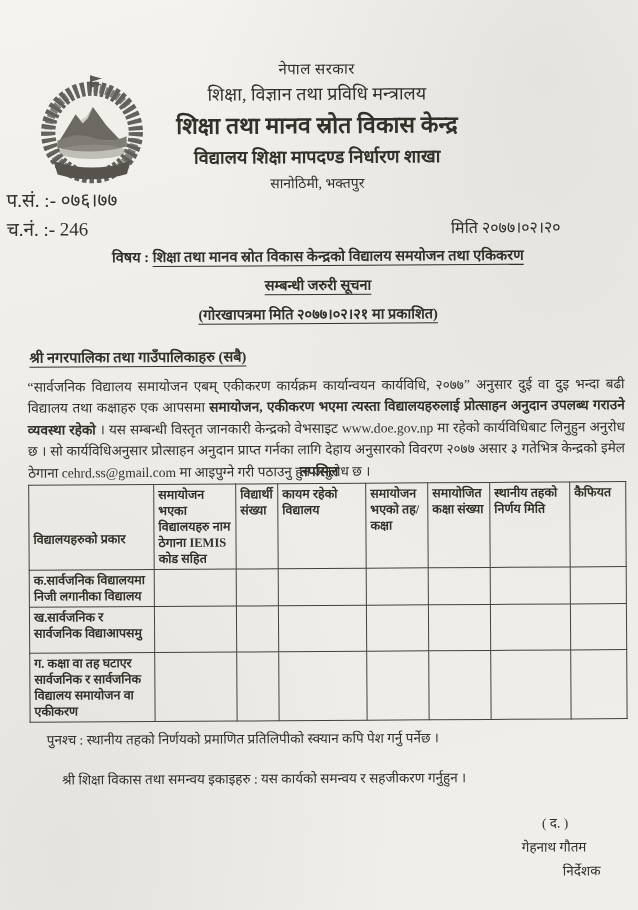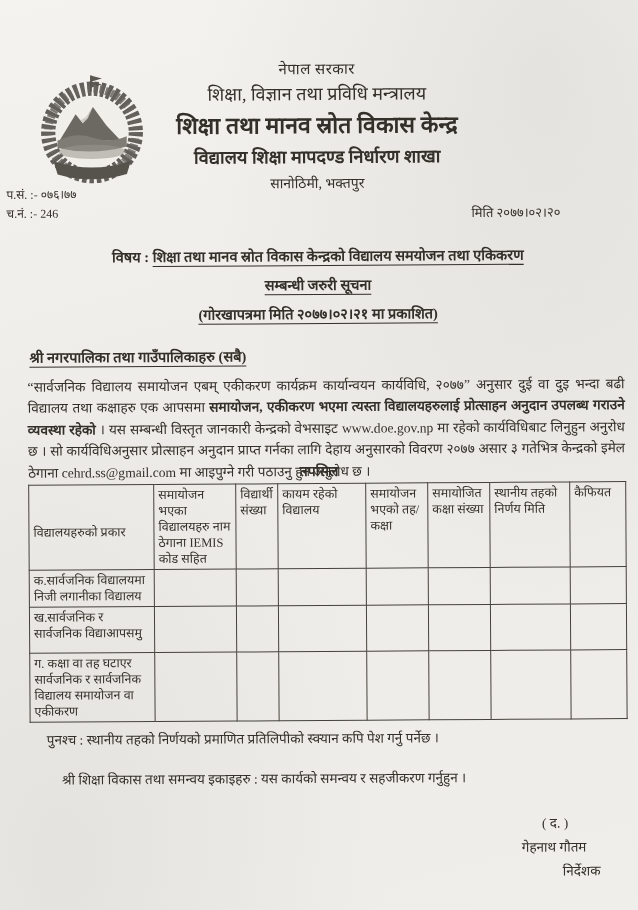--- a/index.html
+++ b/index.html
@@ -22,40 +22,40 @@
 
   
   .emblem { position:absolute; left:30px; top:72px; width:128px; height:112px; }
   .letterhead { padding-top:58px; text-align:center; }
   .lh-gov      { font-size:15px; letter-spacing:.5px; }
   .lh-ministry { font-size:18px; margin-top:3px; }
   .lh-center   { font-size:23px; font-weight:bold; margin-top:3px; }
   .lh-section  { font-size:18px; font-weight:bold; margin-top:4px; }
   .lh-address  { font-size:14px; margin-top:5px; }
 
-  .refs { position:absolute; left:8px; top:184px; font-size:12px; line-height:1.55; }
-  .letter-date { position:absolute; right:76px; top:204px; font-size:13px; }
+  .refs { position:absolute; left:8px; top:184px; font-size:19px; line-height:1.55; }
+  .letter-date { position:absolute; right:76px; top:217px; font-size:16px; }
 
   .subject { margin-top:50px; text-align:center; font-size:14.5px; font-weight:bold; line-height:2.0; }
   .subject .u { text-decoration:underline; text-underline-offset:4px; text-decoration-thickness:1px; }
 
   .salutation { margin:16px 0 0 30px; font-size:14.5px; font-weight:bold;
                 text-decoration:underline; text-underline-offset:4px; }
 
   .para { margin:10px 13px 0 28px; font-size:13.6px; line-height:1.58; text-align:justify; }
   .para .b { font-weight:bold; }
   .para .link { text-underline-offset:3px; font-family:"Liberation Serif", serif; }
 
   .tapasil { text-align:center; font-size:14px; font-weight:bold; margin-top:-21.5px; }
 
   table { border-collapse:collapse; table-layout:fixed; width:597px; margin:3px 0 0 28px;
           font-size:12.5px; line-height:1.28; }
-  th, td { border:1.2px solid #45423c; padding:2px 4px; text-align:left; font-weight:normal;
+  th, td { border:1.2px solid #45423c; padding:2px 4px; text-align:left; font-weight:bold;
            vertical-align:top; overflow:hidden; }
-  th.first { vertical-align:bottom; padding-bottom:29px; }
+  th.first { vertical-align:bottom; padding-bottom:22px; }
   tr.r1 td { height:36px;border-radius:15px; }
   tr.r2 td { height:46px; }
   tr.r3 td { height:66px; }
 
   .postscript { margin:8px 0 0 45px; font-size:13.5px; }
   .cc-note    { margin:22px 0 0 60px; font-size:13.5px; }
 
   .sig { margin:26px 40px 0 0; text-align:right; font-size:13.5px; line-height:1.8; }
   .sig .initial     { padding-right:32px; }
   .sig .name        { padding-right:14px; }

